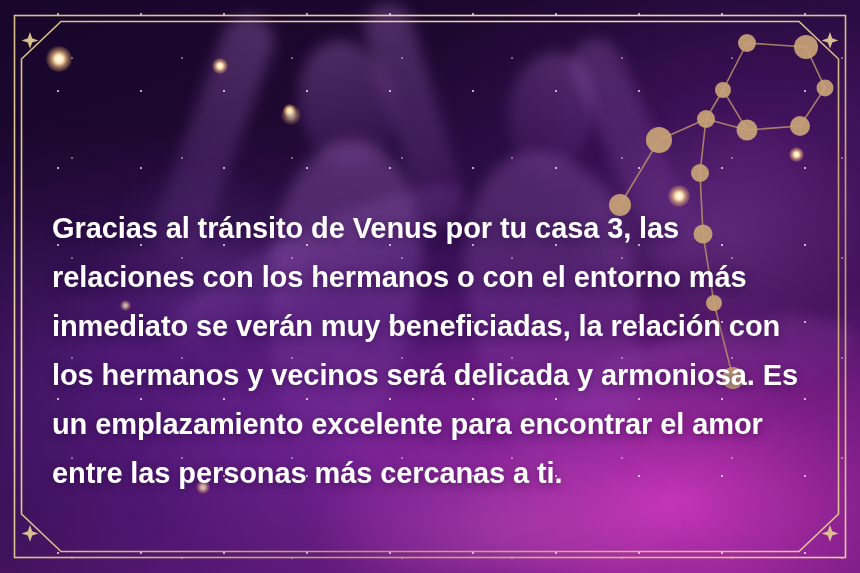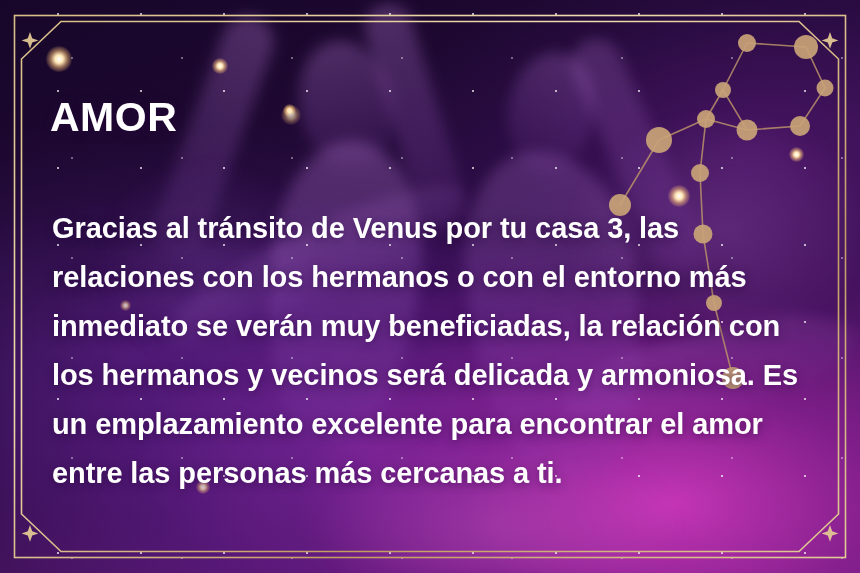--- a/index.html
+++ b/index.html
@@ -215,18 +215,17 @@
       <g fill="#e3c893" opacity="0.95">
         <path d="M30,32 L32.2,38.2 L38.4,40.4 L32.2,42.6 L30,48.8 L27.8,42.6 L21.6,40.4 L27.8,38.2 Z"></path>
         <path d="M830,32 L832.2,38.2 L838.4,40.4 L832.2,42.6 L830,48.8 L827.8,42.6 L821.6,40.4 L827.8,38.2 Z"></path>
         <path d="M30,525 L32.2,531.2 L38.4,533.4 L32.2,535.6 L30,541.8 L27.8,535.6 L21.6,533.4 L27.8,531.2 Z"></path>
         <path d="M830,525 L832.2,531.2 L838.4,533.4 L832.2,535.6 L830,541.8 L827.8,535.6 L821.6,533.4 L827.8,531.2 Z"></path>
       </g>
     </svg>
   </div>
 
   <div class="content">
-    <h1 class="title">AMOR</h1>
 
     <p class="body-text">Gracias al tránsito de Venus por tu casa 3, las relaciones con los hermanos o con el entorno más inmediato se verán muy beneficiadas, la relación con los hermanos y vecinos será delicada y armoniosa. Es un emplazamiento excelente para encontrar el amor entre las personas más cercanas a ti.</p>
   </div>
 
 </div>
 
 </body></html>

